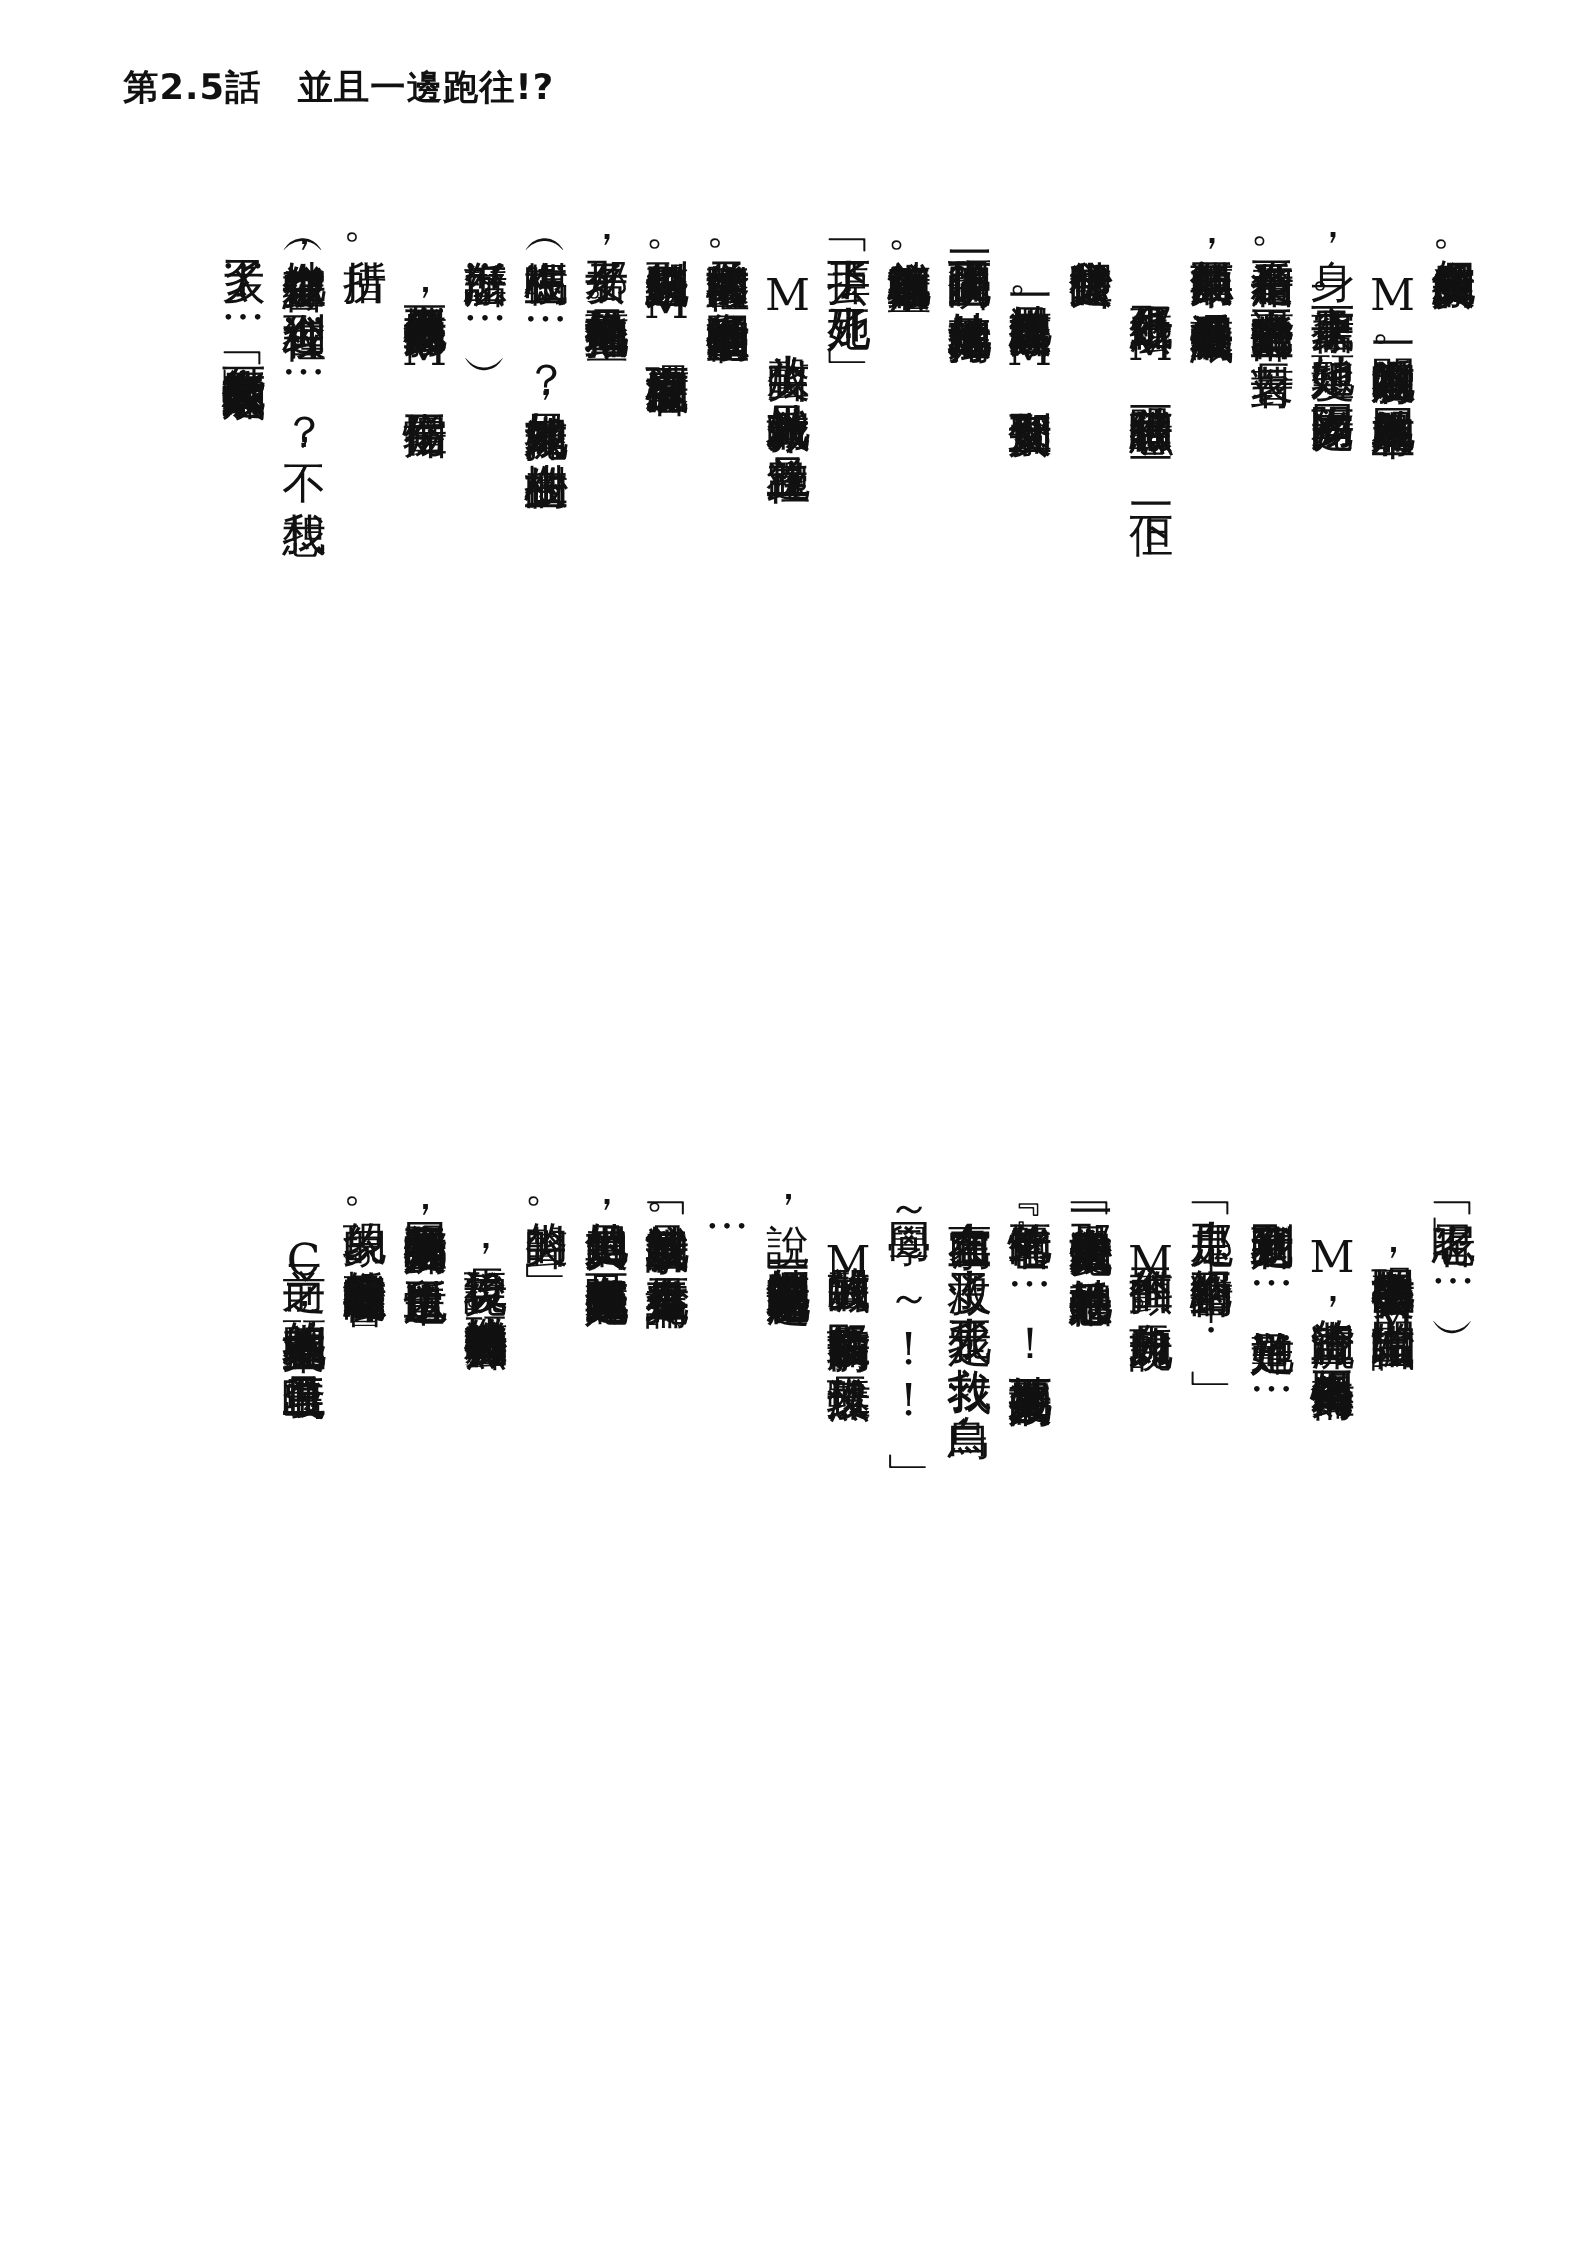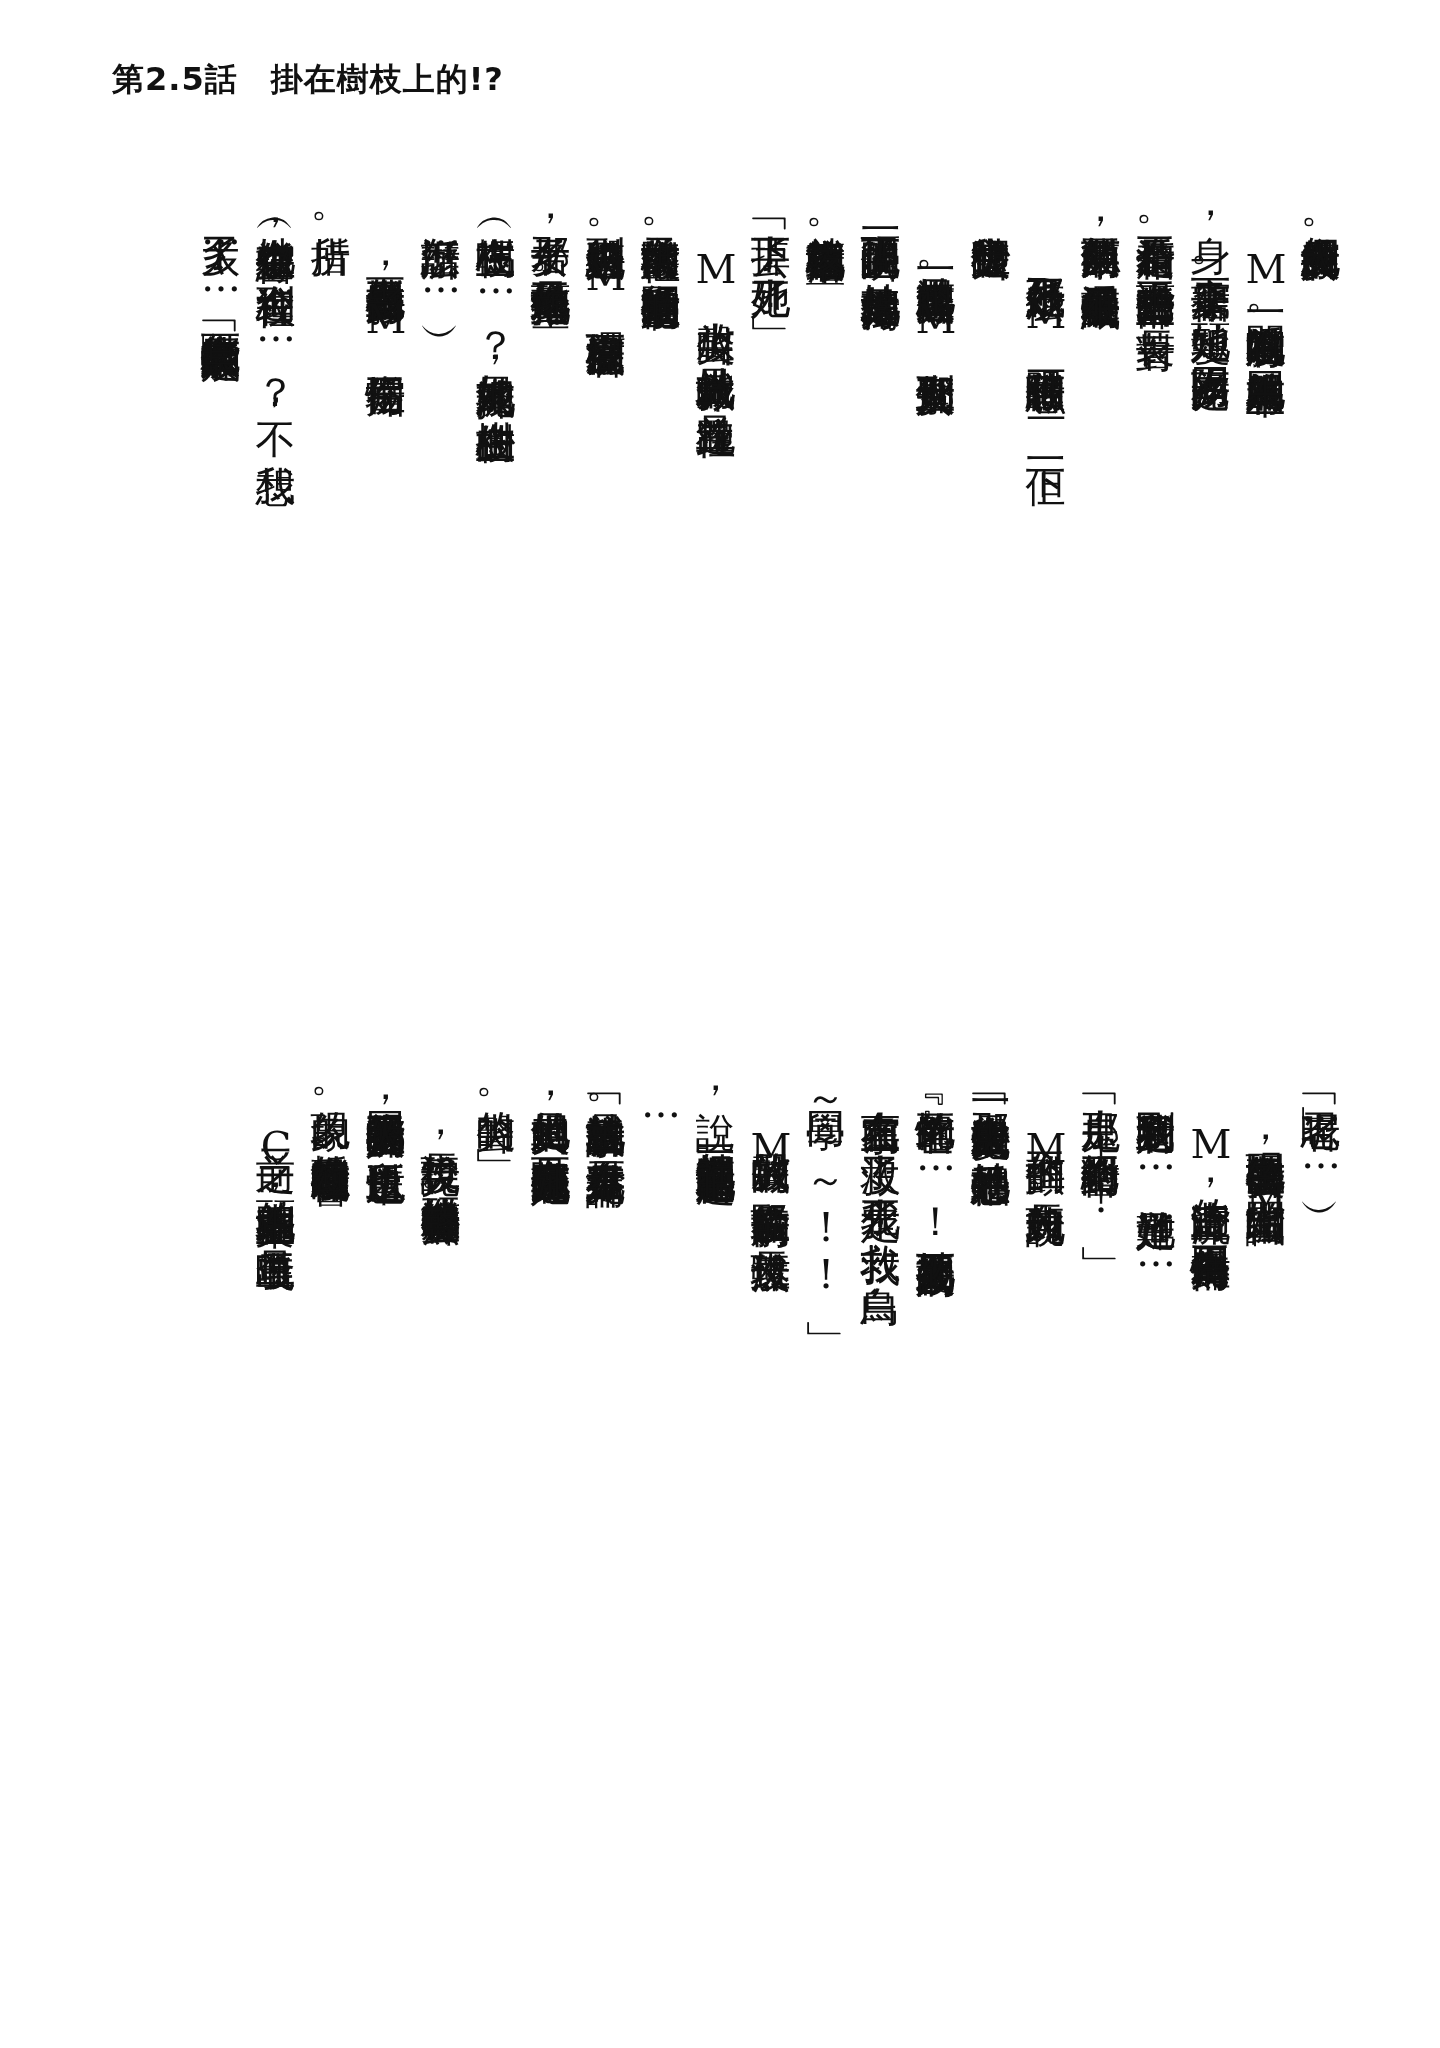--- a/index.html
+++ b/index.html
@@ -16,21 +16,21 @@
     letter-spacing: 0.75px;
     text-orientation: upright;
   }
   .block.top { top: 205px; height: 820px; }
   .block.bottom { top: 1080px; height: 820px; }
   .col { display: block; white-space: pre; margin: 0; }
 </style>
 </head>
 <body>
 
-<div class="title">第2.5話　掛在樹枝上的!?</div>
+<div class="title">第2.5話　並且一邊跑往!?</div>
 
 <div class="block top">
   <span class="col">個身穿純白和服的女人。</span>
   <span class="col">　M一瞬間以為她沒有腳。因為她的和服只有上半</span>
   <span class="col">身，底下穿著裙子。她一頭短髮，因為夕陽逆光而</span>
   <span class="col">看不清楚長相。不過背光昏暗的頭部上，長著一對</span>
   <span class="col">類似貓耳朵的東西，手裡還拿著卷軸般長長的紙。</span>
   <span class="col">　那張紙是什麼？M瞇著眼睛想瞧仔細——但下一</span>
   <span class="col">秒卻遮住雙眼大叫！</span>
   <span class="col">　她還是第一次這樣驚聲尖叫。M直擊到那個女人</span>

